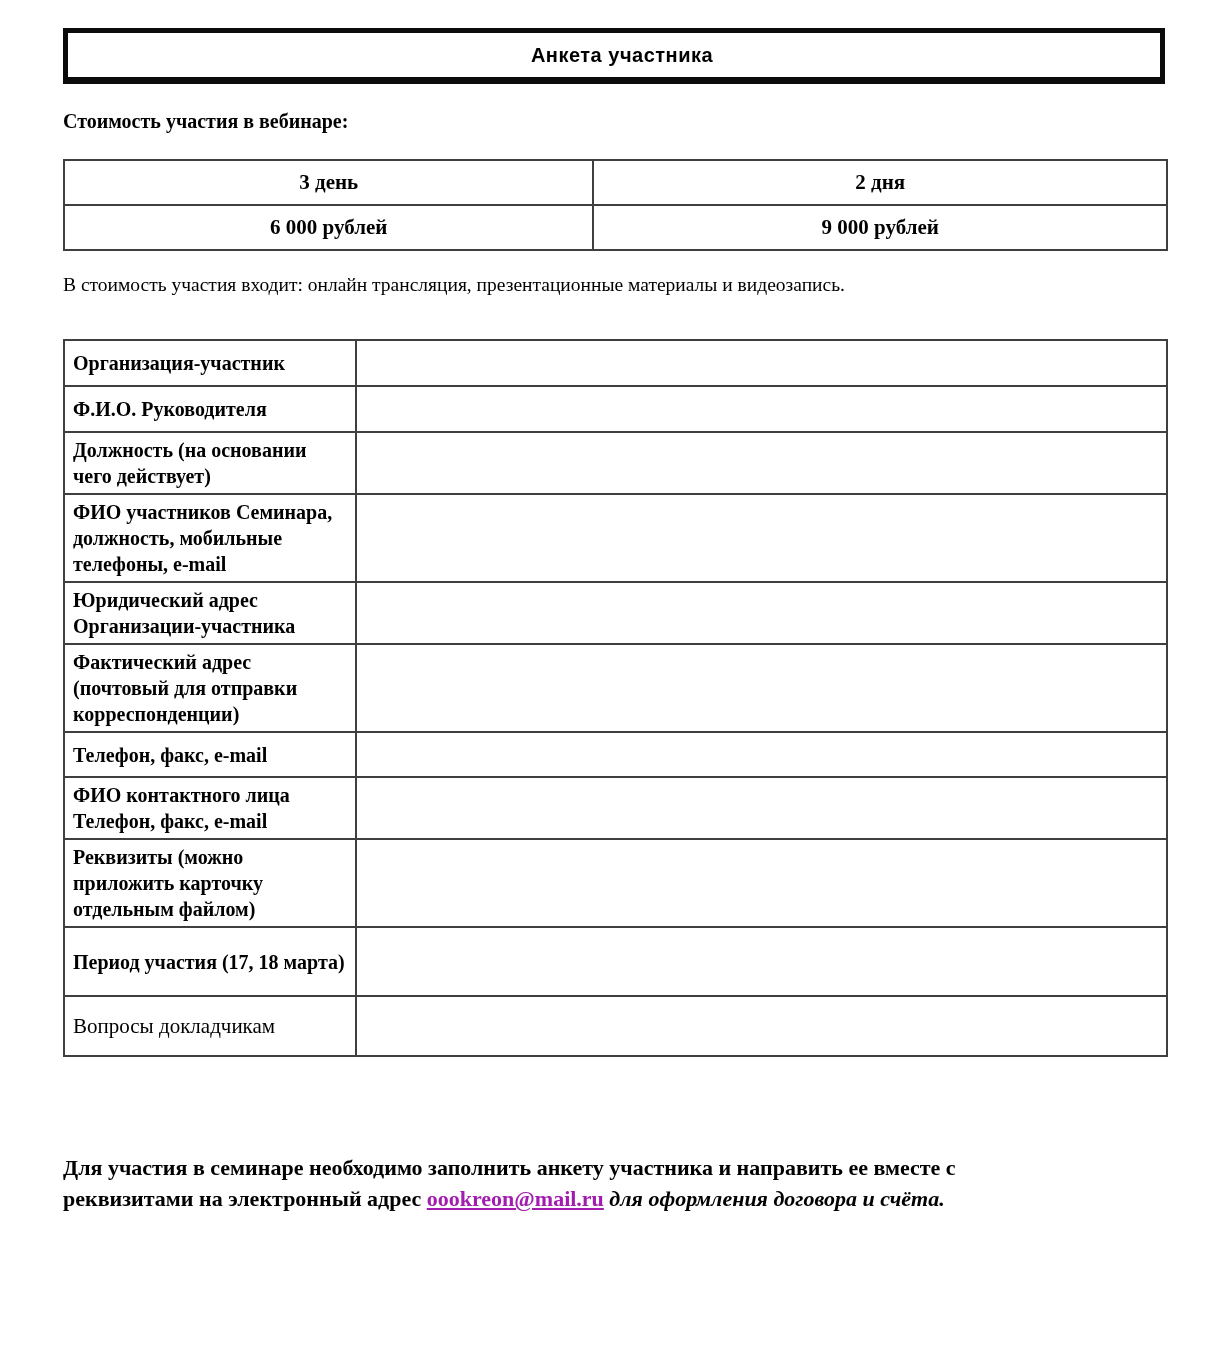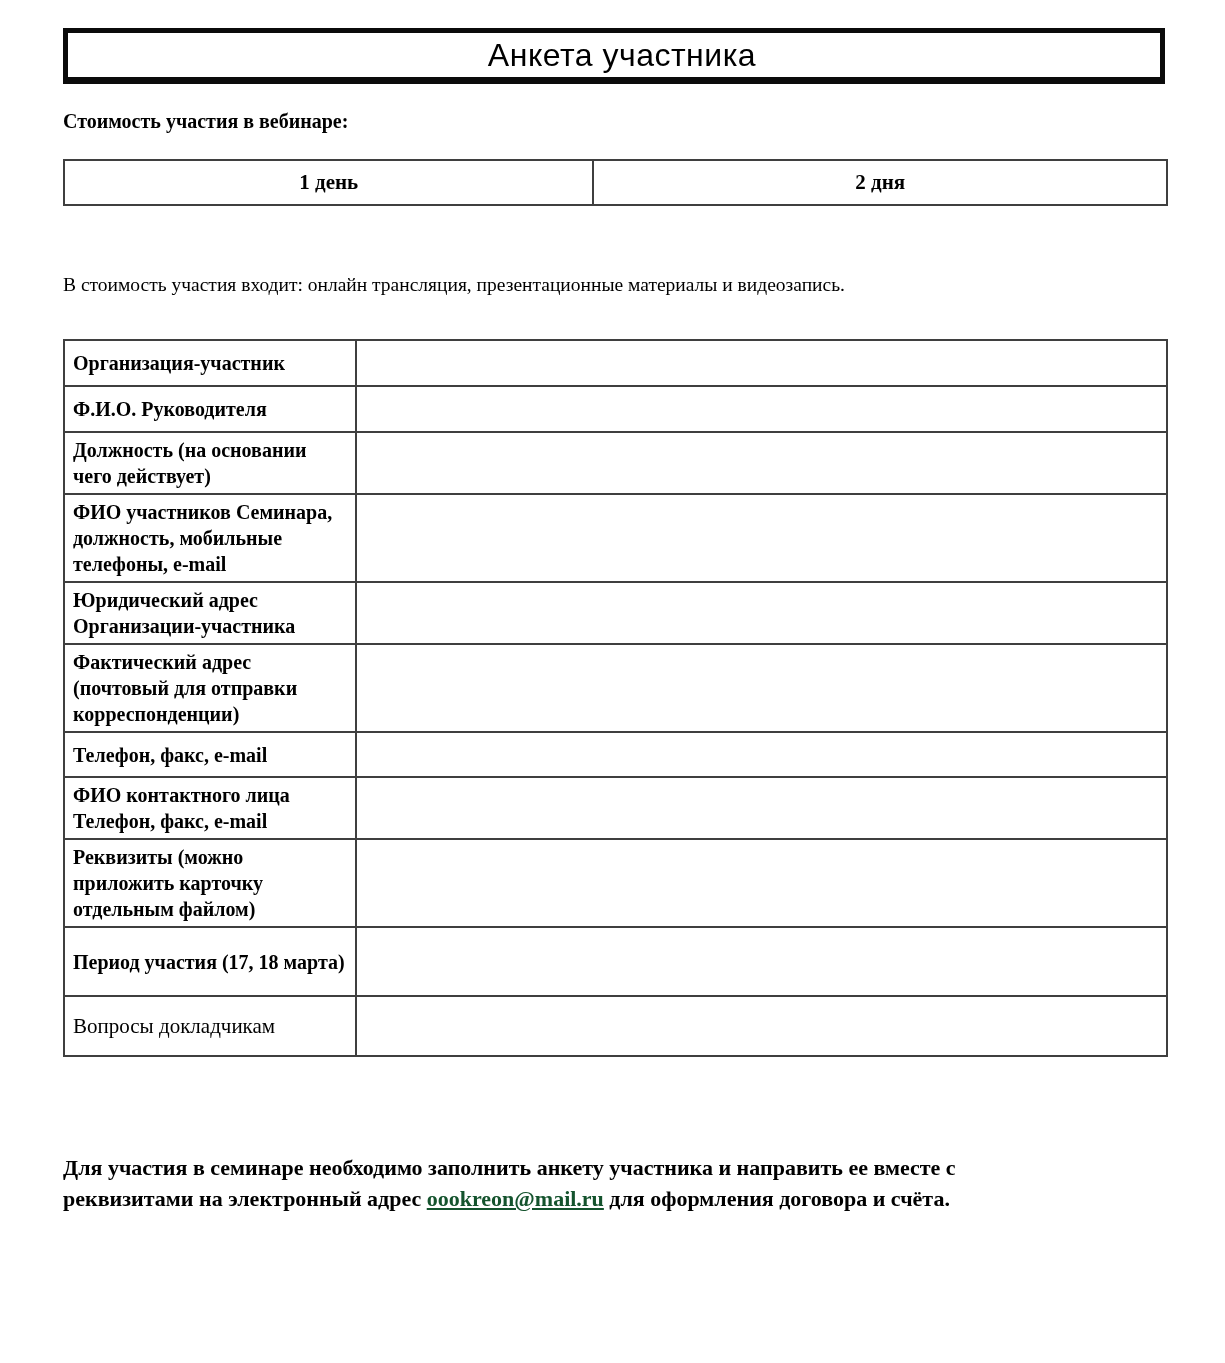--- a/index.html
+++ b/index.html
@@ -26,22 +26,22 @@
     height: 56px;
     box-sizing: border-box;
     border: 5px solid #0b0b0b;
     border-bottom-width: 7px;
     display: flex;
     align-items: center;
     justify-content: center;
   }
   .title-box .title-text {
     font-family: "Liberation Sans", sans-serif;
-    font-weight: normal;
-    font-size: 32px;
+    font-weight: bold;
+    font-size: 20px;
     letter-spacing: 0.5px;
     margin-left: 16px;
   }
 
   
   .cost-heading {
     position: absolute;
     left: 63px;
     top: 110px;
     font-weight: bold;
@@ -120,48 +120,53 @@
   .footer-note {
     position: absolute;
     left: 63px;
     top: 1152px;
     width: 1018px;
     font-weight: bold;
     font-size: 22px;
     line-height: 31px;
   }
   .footer-note .email-link {
-    color: #14532d;
+    color: #a21caf;
     text-decoration: underline;
     font-weight: bold;
     cursor: pointer;
   }
   .footer-note .after-link {
+    font-style: italic;
   }
 </style>
 </head>
 <body>
 
 <div class="page">
 
   <div class="title-box">
     <span class="title-text">Анкета участника</span>
   </div>
 
   <div class="cost-heading">Стоимость участия в вебинаре:</div>
 
   <table class="pricing-table">
     <colgroup>
         <col class="c1">
         <col class="c2">
       </colgroup>
     <tbody>
       <tr>
-        <td>1 день</td>
+        <td>3 день</td>
         <td>2 дня</td>
+      </tr>
+      <tr>
+        <td>6 000 рублей</td>
+        <td>9 000 рублей</td>
       </tr>
     </tbody>
   </table>
 
   <div class="includes-note">В стоимость участия входит: онлайн трансляция, презентационные материалы и видеозапись.</div>
 
   <table class="form-table">
     <colgroup>
         <col class="label-col">
         <col>

